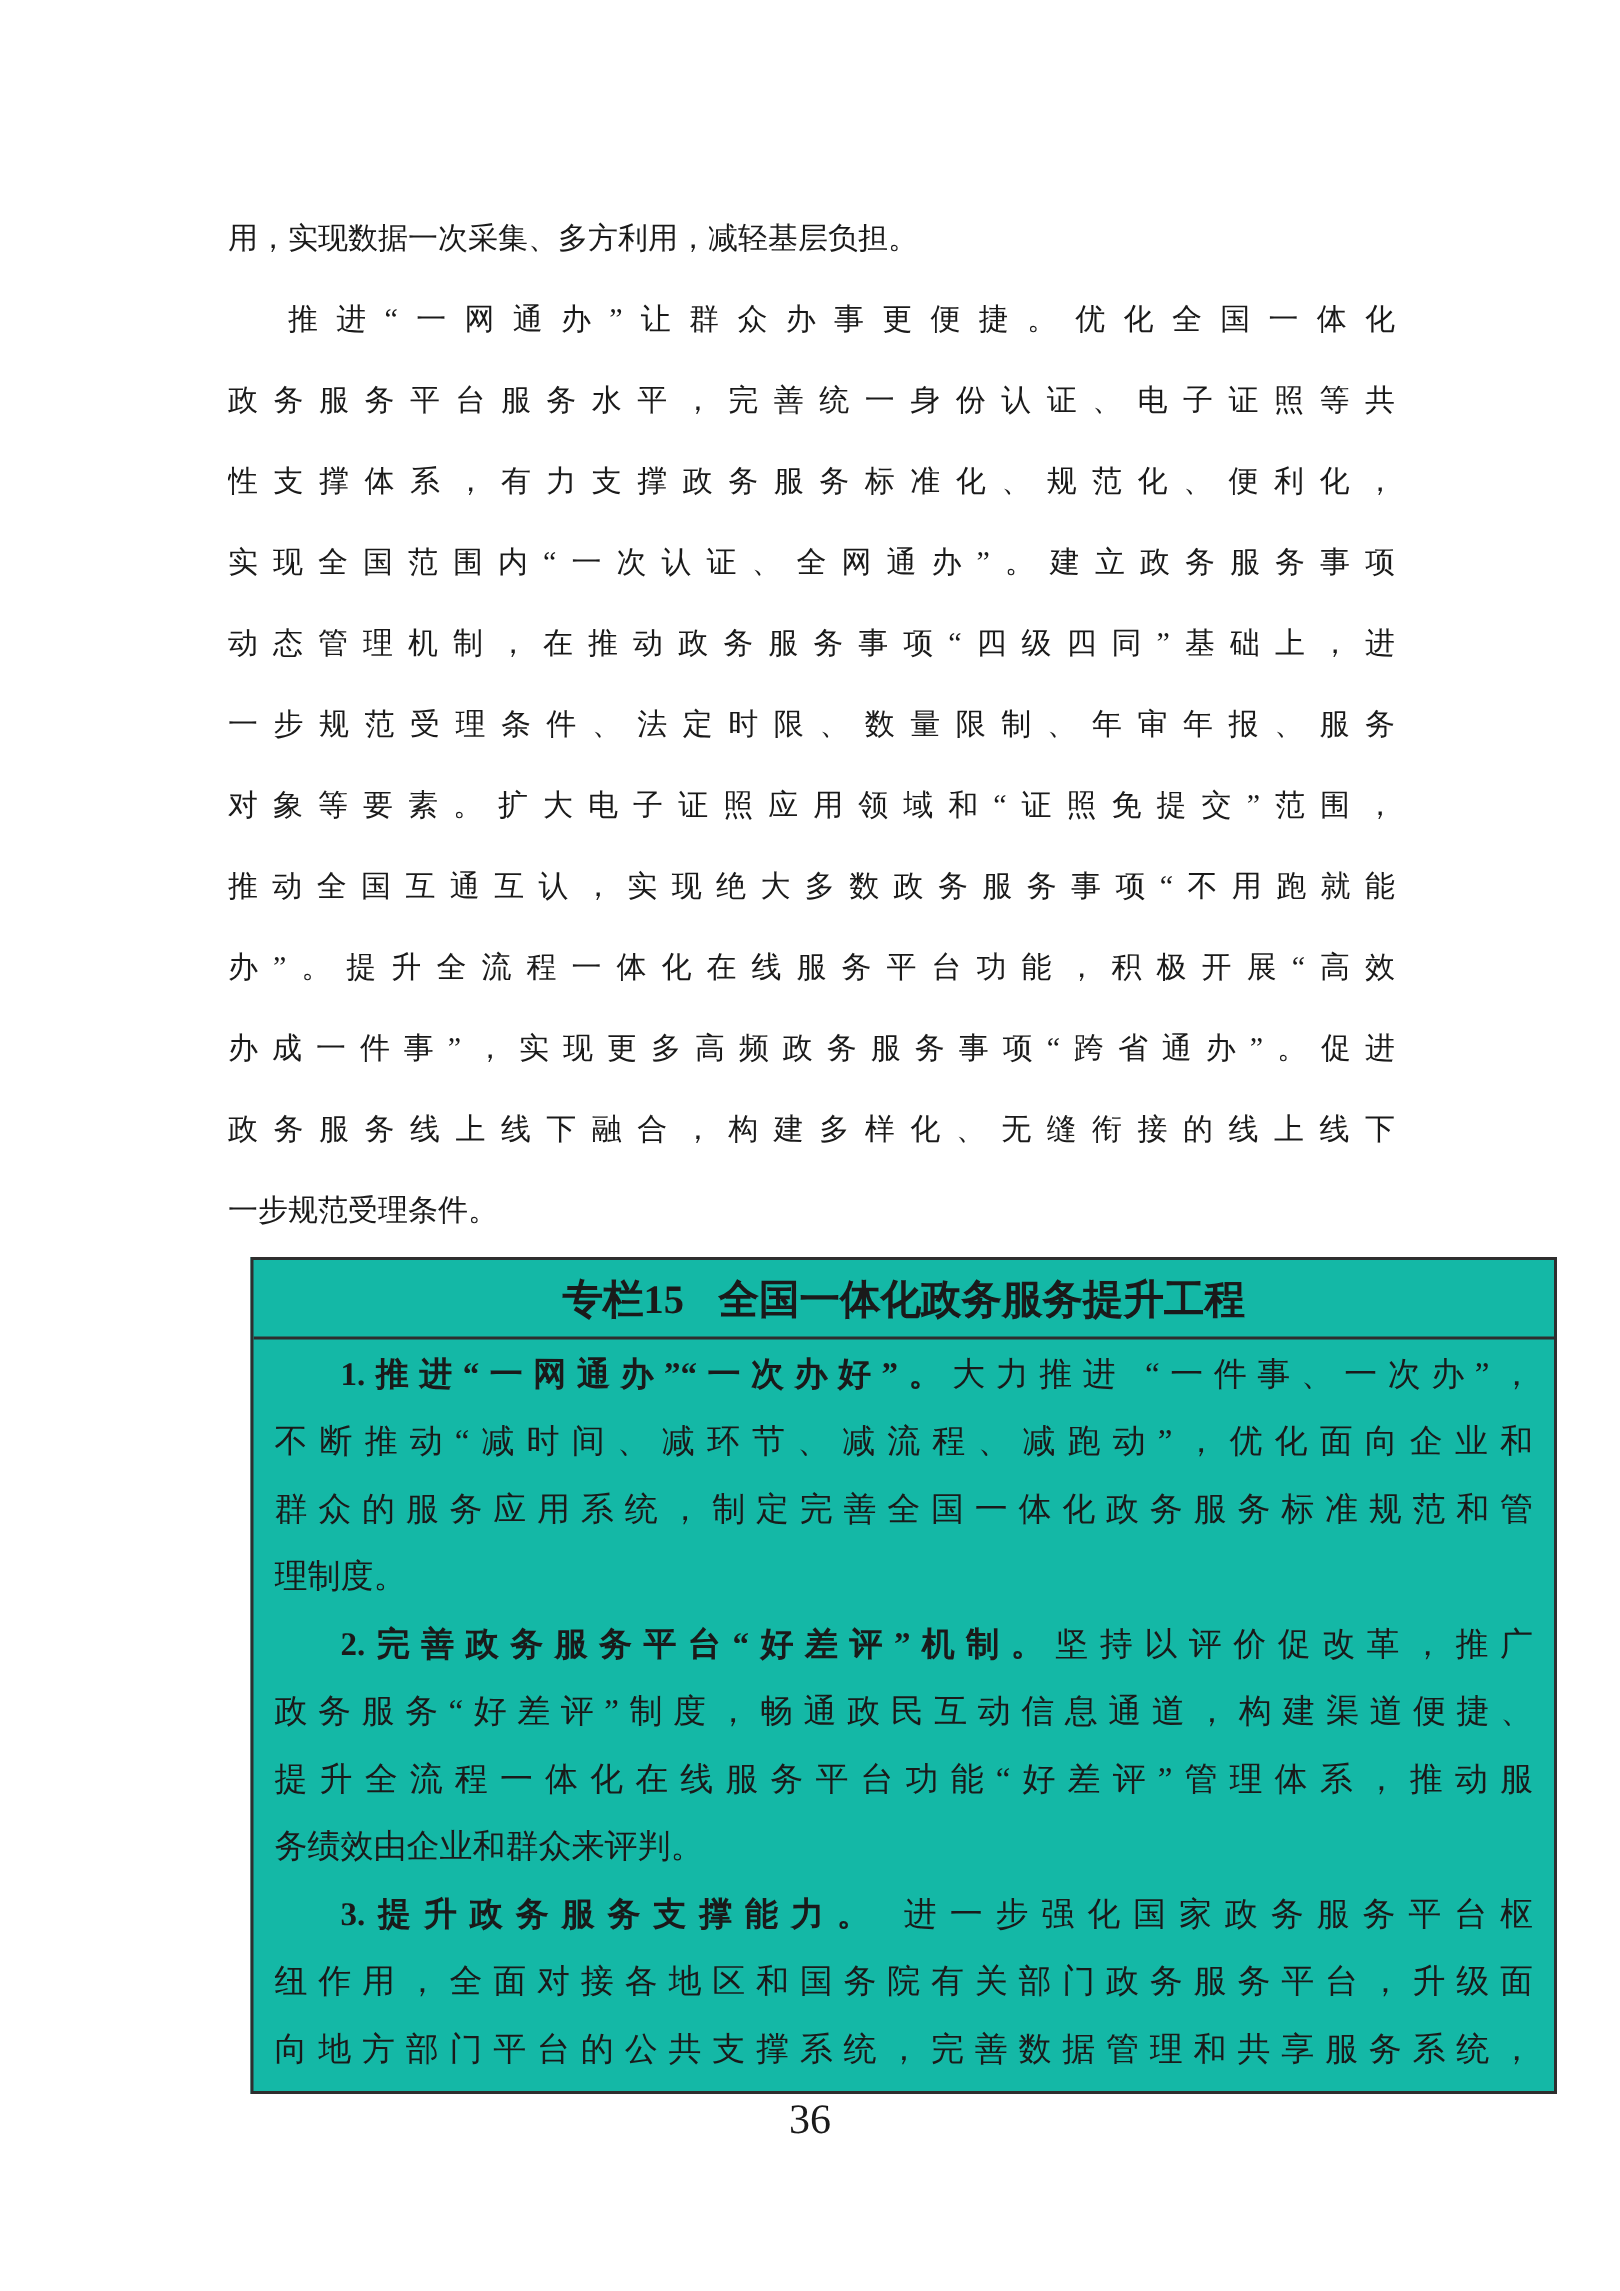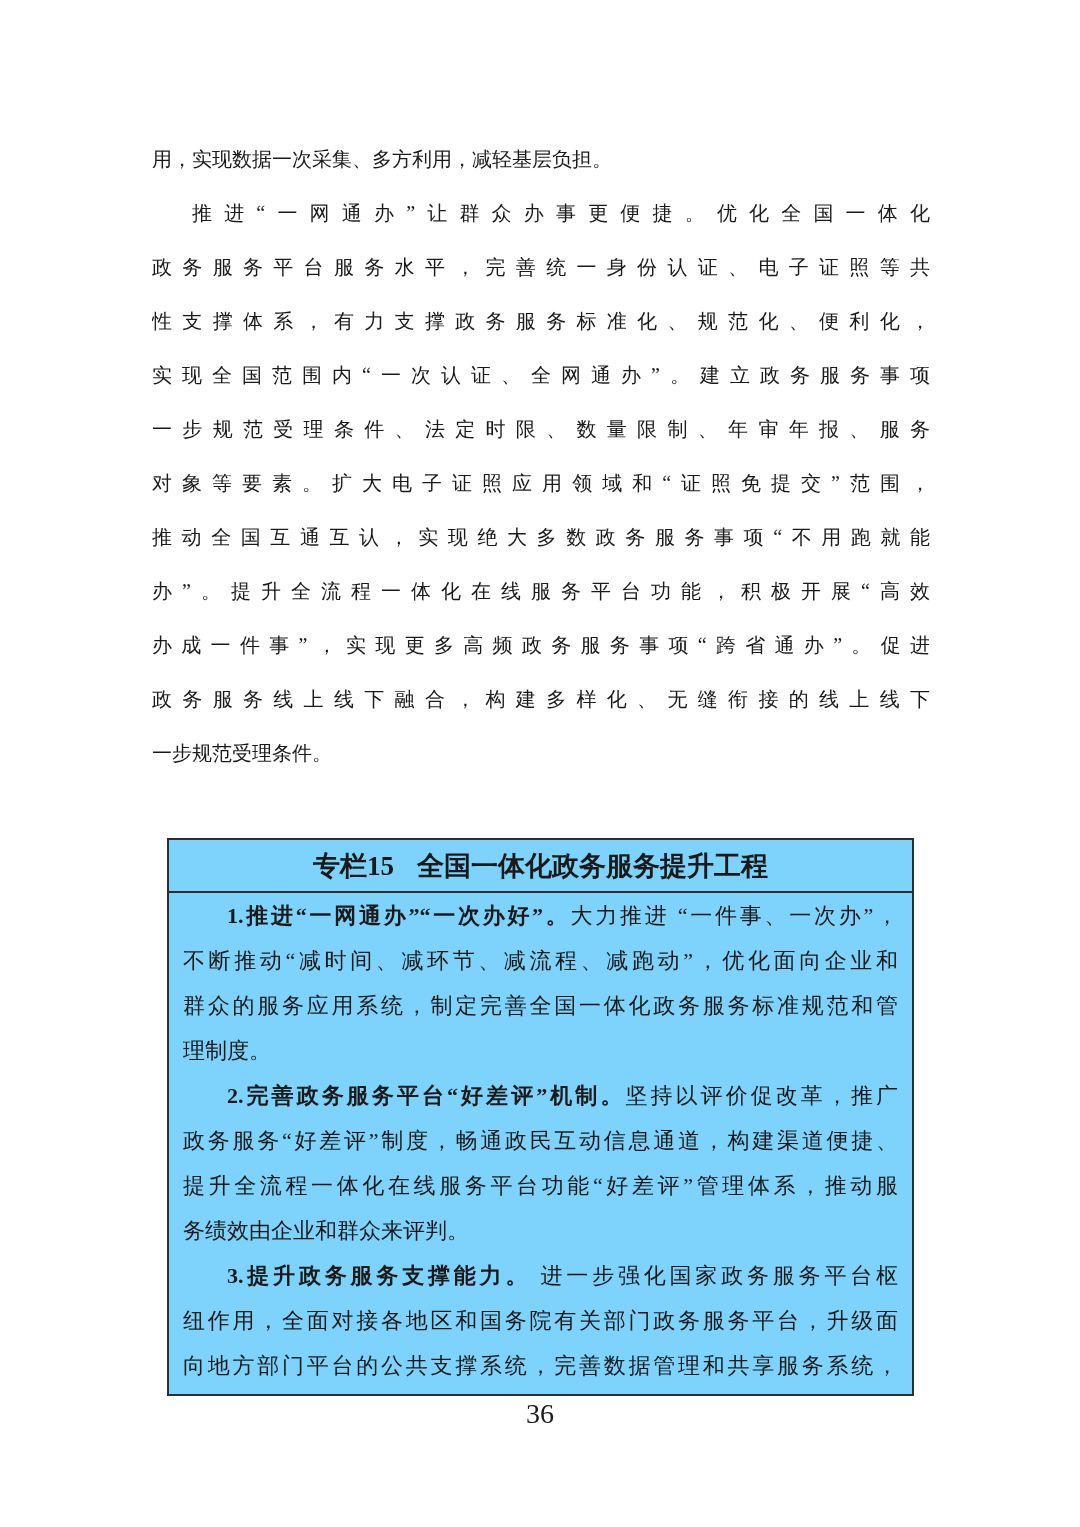--- a/index.html
+++ b/index.html
@@ -29,24 +29,24 @@
     text-align-last: justify;
   }
   .bline.end { text-align: left; text-align-last: left; }
   .bline.indent { text-indent: 2em; }
 
   
   .feature-box {
     position: absolute;
     left: 167px;
     top: 838px;
-    width: 747px;
+    width: 871px;
     height: 558px;
     border: 2px solid #2e2e2e;
-    background: #7dd3fc;
+    background: #14b8a6;
     overflow: hidden;
   }
   .box-title {
     height: 53px;
     line-height: 53px;
     border-bottom: 2px solid #2e2e2e;
     text-align: center;
     font-weight: bold;
     font-size: 27px;
     white-space: nowrap;
@@ -82,20 +82,21 @@
 <body>
 
 <div class="page">
 
   <div class="body-text">
     <div class="bline end">用，实现数据一次采集、多方利用，减轻基层负担。</div>
     <div class="bline indent">推进“一网通办”让群众办事更便捷。优化全国一体化</div>
     <div class="bline">政务服务平台服务水平，完善统一身份认证、电子证照等共</div>
     <div class="bline">性支撑体系，有力支撑政务服务标准化、规范化、便利化，</div>
     <div class="bline">实现全国范围内“一次认证、全网通办”。建立政务服务事项</div>
+    <div class="bline">动态管理机制，在推动政务服务事项“四级四同”基础上，进</div>
     <div class="bline">一步规范受理条件、法定时限、数量限制、年审年报、服务</div>
     <div class="bline">对象等要素。扩大电子证照应用领域和“证照免提交”范围，</div>
     <div class="bline">推动全国互通互认，实现绝大多数政务服务事项“不用跑就能</div>
     <div class="bline">办”。提升全流程一体化在线服务平台功能，积极开展“高效</div>
     <div class="bline">办成一件事”，实现更多高频政务服务事项“跨省通办”。促进</div>
     <div class="bline">政务服务线上线下融合，构建多样化、无缝衔接的线上线下</div>
     <div class="bline end">一步规范受理条件。</div>
   </div>
 
   <div class="feature-box">

